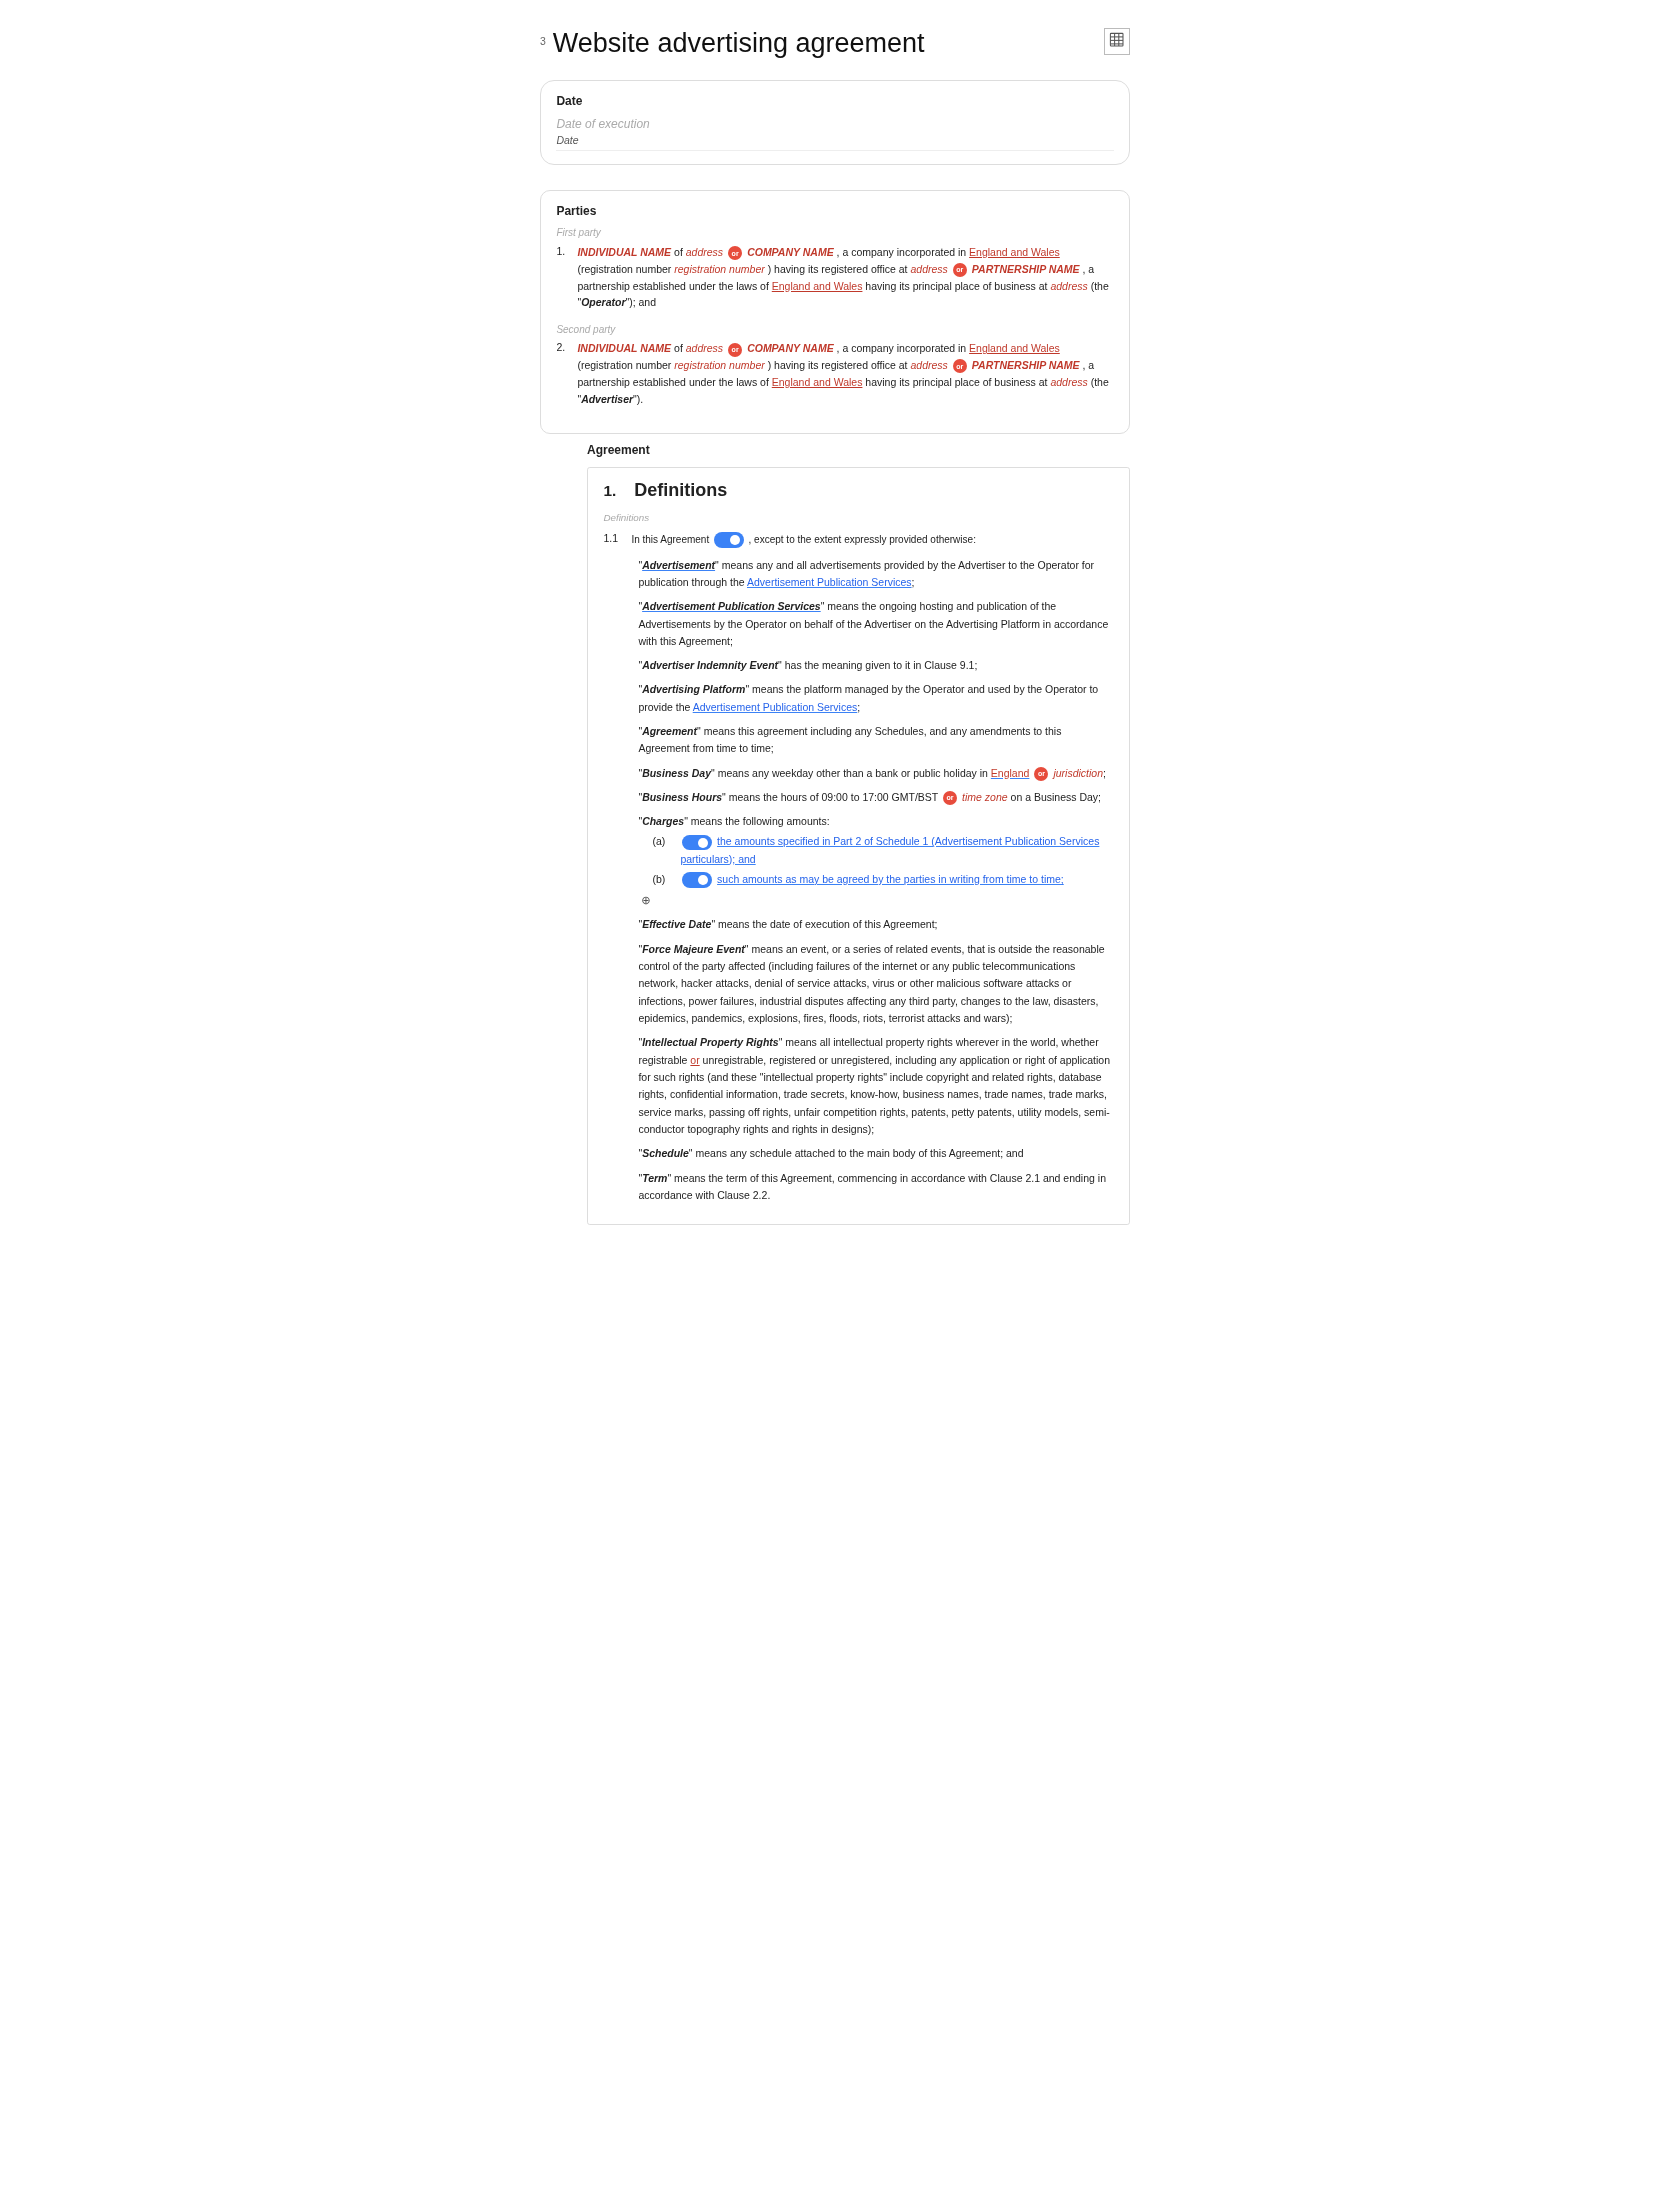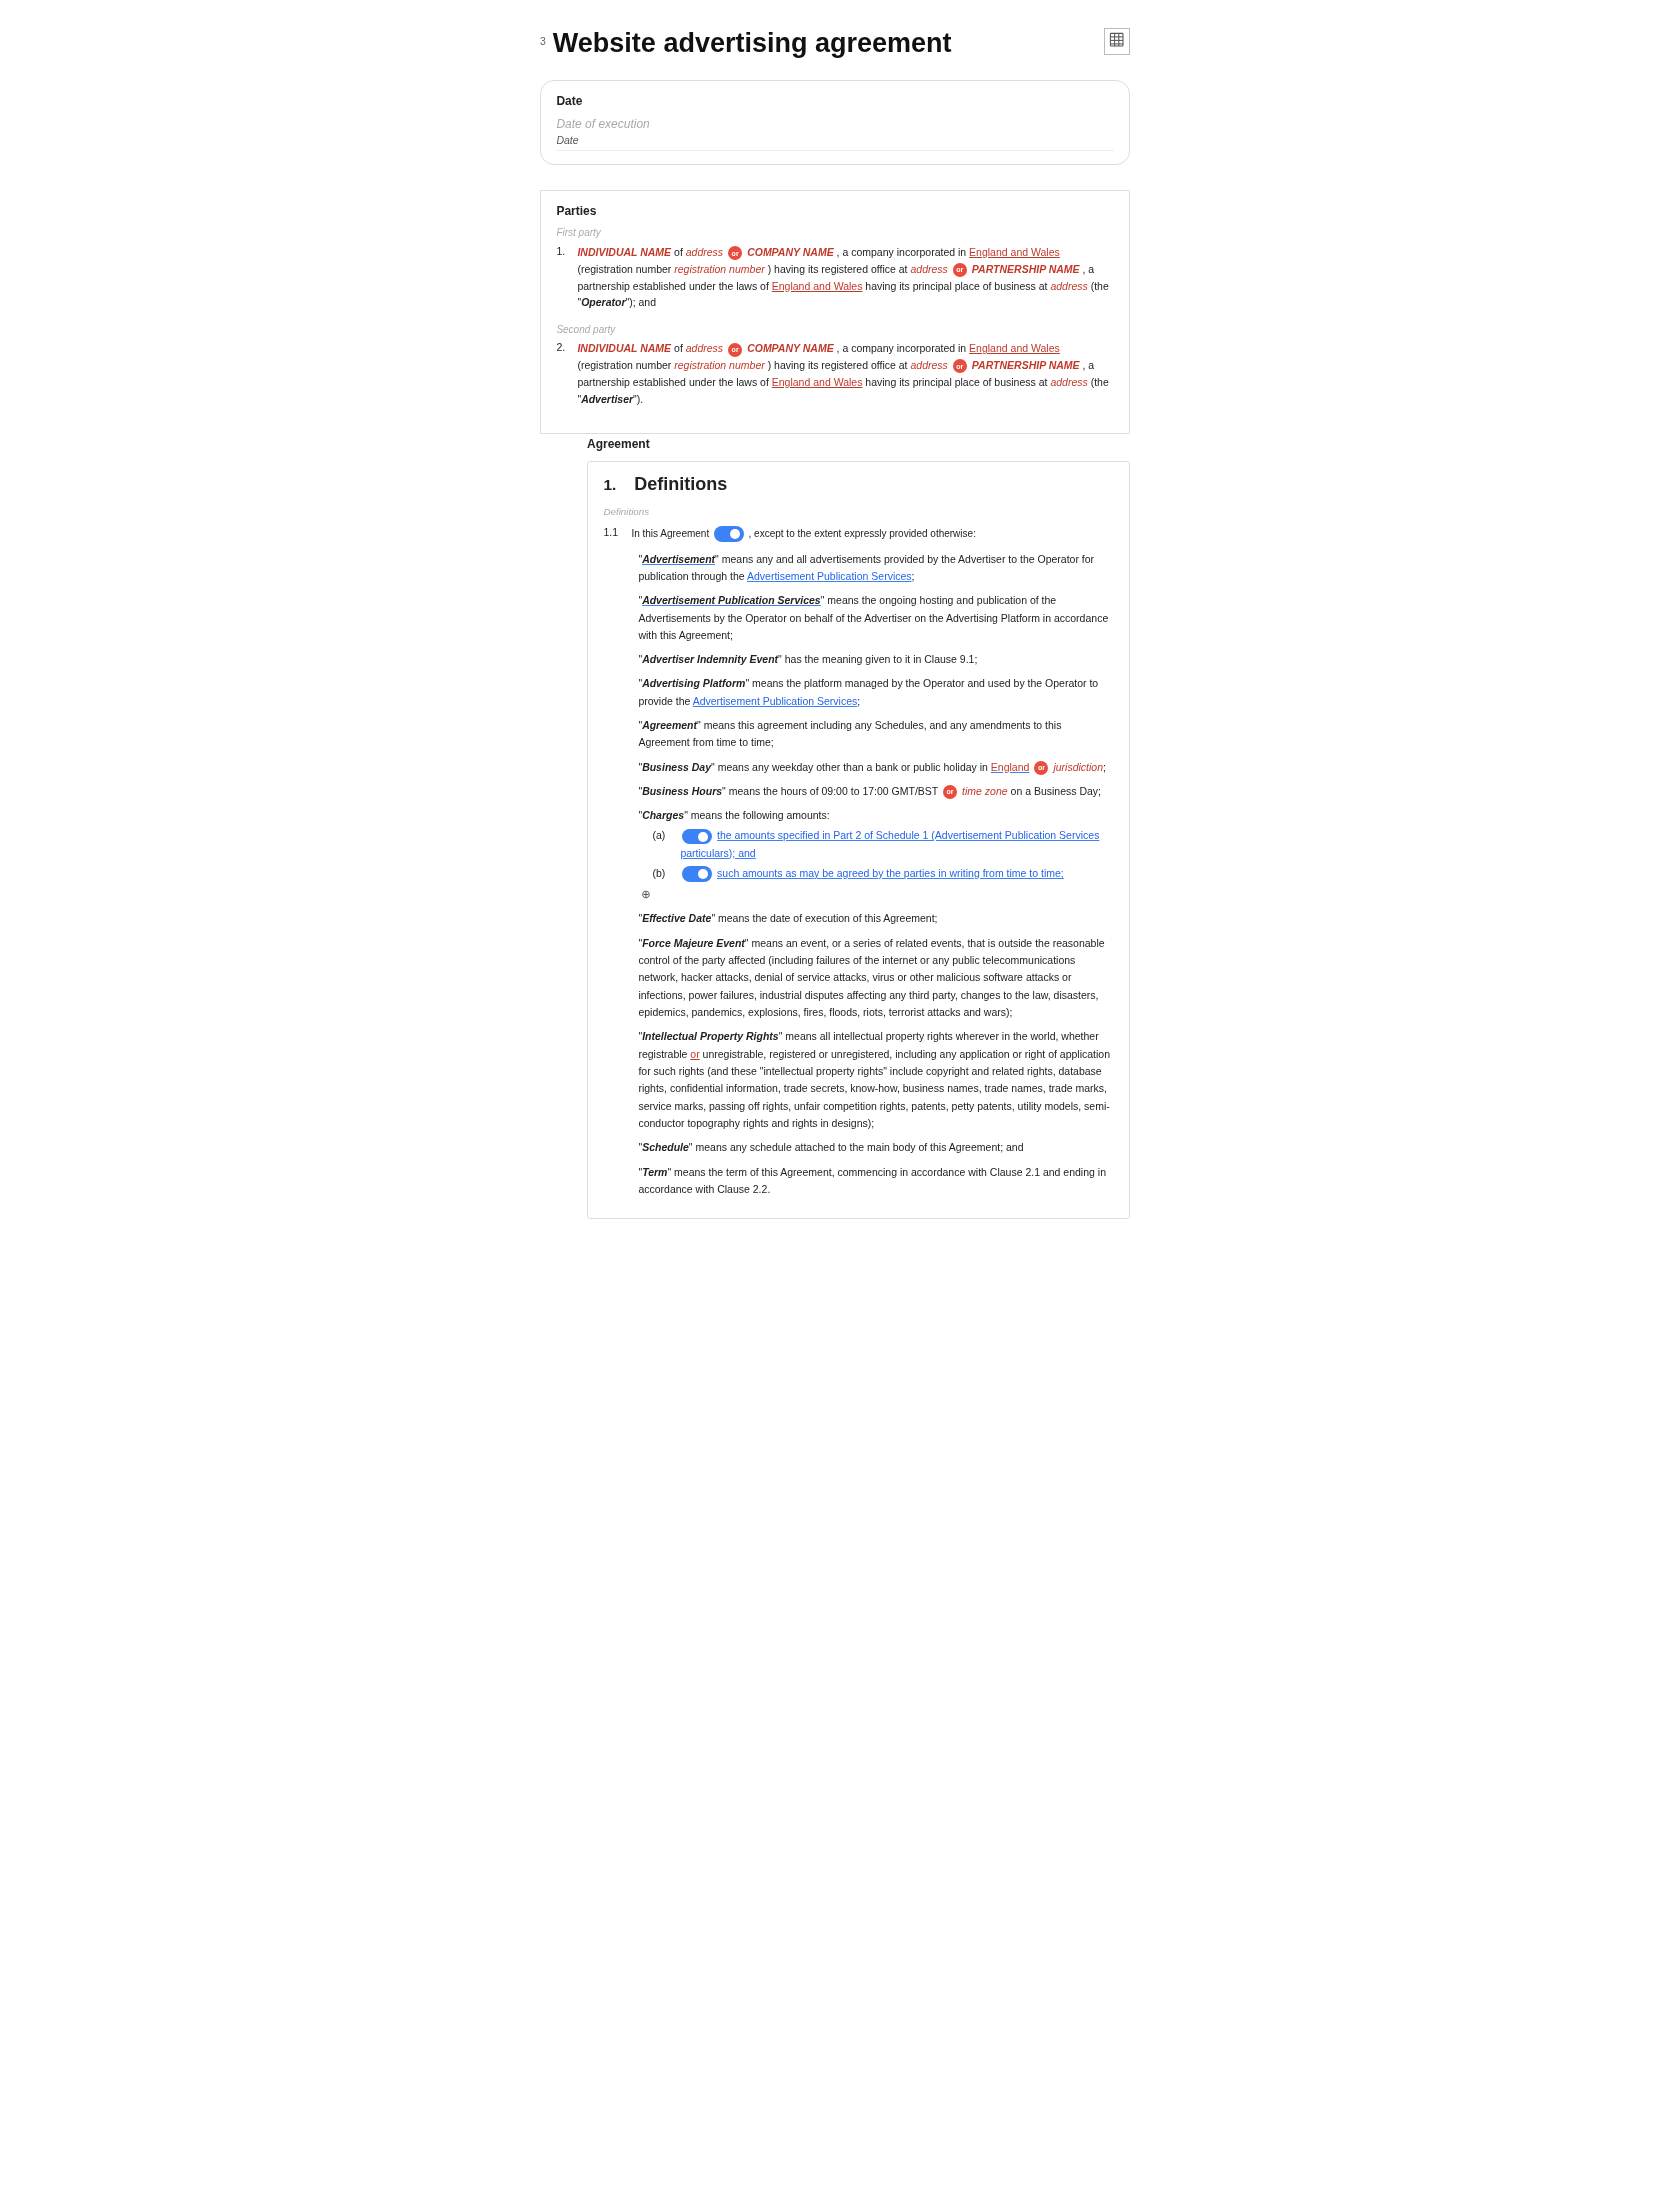--- a/index.html
+++ b/index.html
@@ -13,21 +13,21 @@
       margin: 0 auto;
     }
     .page-header {
       display: flex;
       align-items: flex-start;
       justify-content: space-between;
       margin-bottom: 21px;
     }
     h1 {
       font-size: 27px;
-      font-weight: bold;
+      font-weight: normal;
       color: #111;
     }
     .table-icon {
       font-size: 15.4px;
       color: #555;
       border: 0.7px solid #bbb;
       padding: 2.8px 4.2px;
       cursor: pointer;
     }
     .section-block {
@@ -49,23 +49,23 @@
     }
     .field-value {
       font-style: italic;
       font-size: 10.5px;
       color: #555;
       border-bottom: 0.7px solid #eee;
       padding-bottom: 4.2px;
     }
     .parties-section {
       border: 0.7px solid #ddd;
-      border-radius: 1px;
+      border-radius: 10px;
       padding: 12.6px 15.4px;
-      margin-bottom: 3px;
+      margin-bottom: 9px;
     }
     .party-label {
       color: #aaa;
       font-style: italic;
       font-size: 10px;
       margin-bottom: 5.6px;
     }
     .party-item {
       display: flex;
       margin-bottom: 12.6px;

